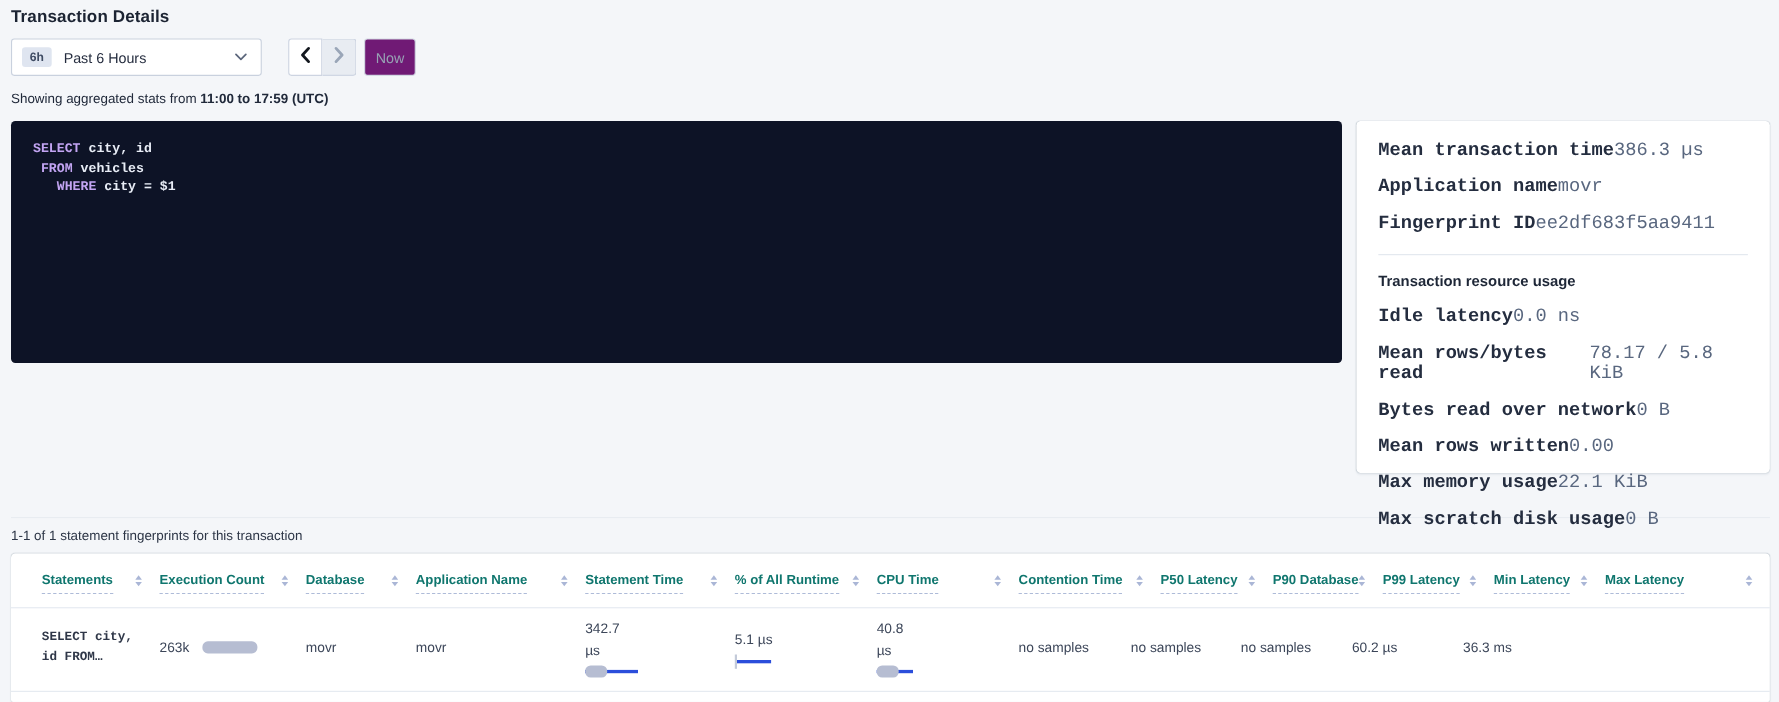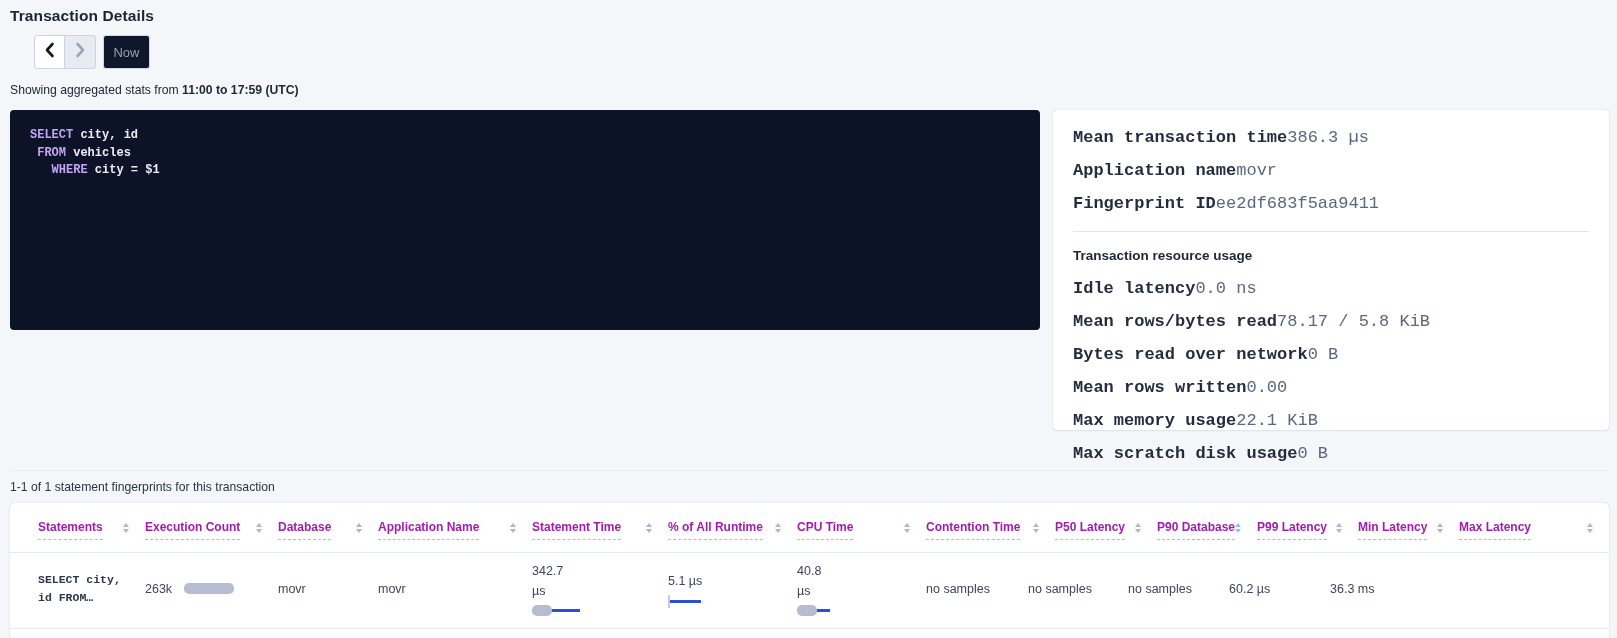--- a/index.html
+++ b/index.html
@@ -47,35 +47,35 @@
   .btn-prev, .btn-next {
     width: 31px; height: 34px;
     display: flex; align-items: center; justify-content: center;
     border: 1px solid #cdd4e1;
   }
   .btn-prev { background: #fff; border-radius: 3px 0 0 3px; cursor: pointer; }
   .btn-next { background: #e8ecf2; border-left: none; border-radius: 0 3px 3px 0; }
   .btn-now {
     margin-left: 7px;
     width: 47px; height: 34px;
-    background: #0f172a;
+    background: #701a75;
     border: 1px solid #d3d9e4;
     border-radius: 3px;
     font-size: 13px; color: #97a2b4;
     display: flex; align-items: center; justify-content: center;
   }
 
   .stats-caption { margin-top: 14px; font-size: 12.2px; color: #20293a; }
   .stats-caption b { font-weight: bold; }
 
   
   .main { display: flex; margin-top: 13px; gap: 13px; align-items: flex-start; }
 
   .sql-card {
-    width: 1030px; height: 220px;
+    width: 1210px; height: 220px;
     background: #0d1326;
     border-radius: 4px;
     padding: 17px 20px;
   }
   .sql-line {
     font-family: "Liberation Mono", "DejaVu Sans Mono", monospace;
     font-size: 12px; line-height: 17.5px;
     font-weight: bold;
     color: #e8edf6;
     white-space: pre;
@@ -118,21 +118,21 @@
     display: flex; align-items: flex-start;
     padding: 17px 0 0 28px;
     border-bottom: 1px solid #e4e9f0;
   }
   .th {
     display: flex; justify-content: space-between; align-items: flex-start;
     padding-right: 16px; padding-bottom: 12px;
     cursor: pointer;
   }
   .th-label {
-    font-size: 12px; font-weight: bold; color: #a21caf;
+    font-size: 12px; font-weight: bold; color: #0f766e;
     border-bottom: 1px dashed #aebbd8;
     padding-bottom: 5px;
     white-space: nowrap;
   }
   .sort-icon { display: flex; flex-direction: column; gap: 2px; margin-top: 3px; }
   .sort-icon .tri-up {
     width: 0; height: 0;
     border-left: 3.5px solid transparent; border-right: 3.5px solid transparent;
     border-bottom: 4.5px solid #aab6d6;
   }
@@ -176,20 +176,29 @@
   .mini-tick { position: absolute; left: 0; top: -1px; width: 1.5px; height: 13px; background: #c3cad9; }
 </style>
 </head>
 <body>
 
 <div class="page">
 
   <div class="page-title">Transaction Details</div>
 
   <div class="controls">
+    <div class="time-picker">
+      <span class="time-badge">6h</span>
+      <span class="time-label">Past 6 Hours</span>
+      <span class="time-caret">
+        <svg width="12" height="8" viewBox="0 0 12 8">
+            <polyline points="1.5,1.5 6,6 10.5,1.5" fill="none" stroke="#5c677c" stroke-width="1.6" stroke-linecap="round" stroke-linejoin="round"></polyline>
+          </svg>
+      </span>
+    </div>
 
     <div class="arrow-group">
       <div class="btn-prev">
         <span>
           <svg width="11" height="16" viewBox="0 0 11 16">
               <polyline points="8.5,2 3,8 8.5,14" fill="none" stroke="#14181f" stroke-width="2.6" stroke-linecap="round" stroke-linejoin="round"></polyline>
             </svg>
         </span>
       </div>
       <div class="btn-next">

